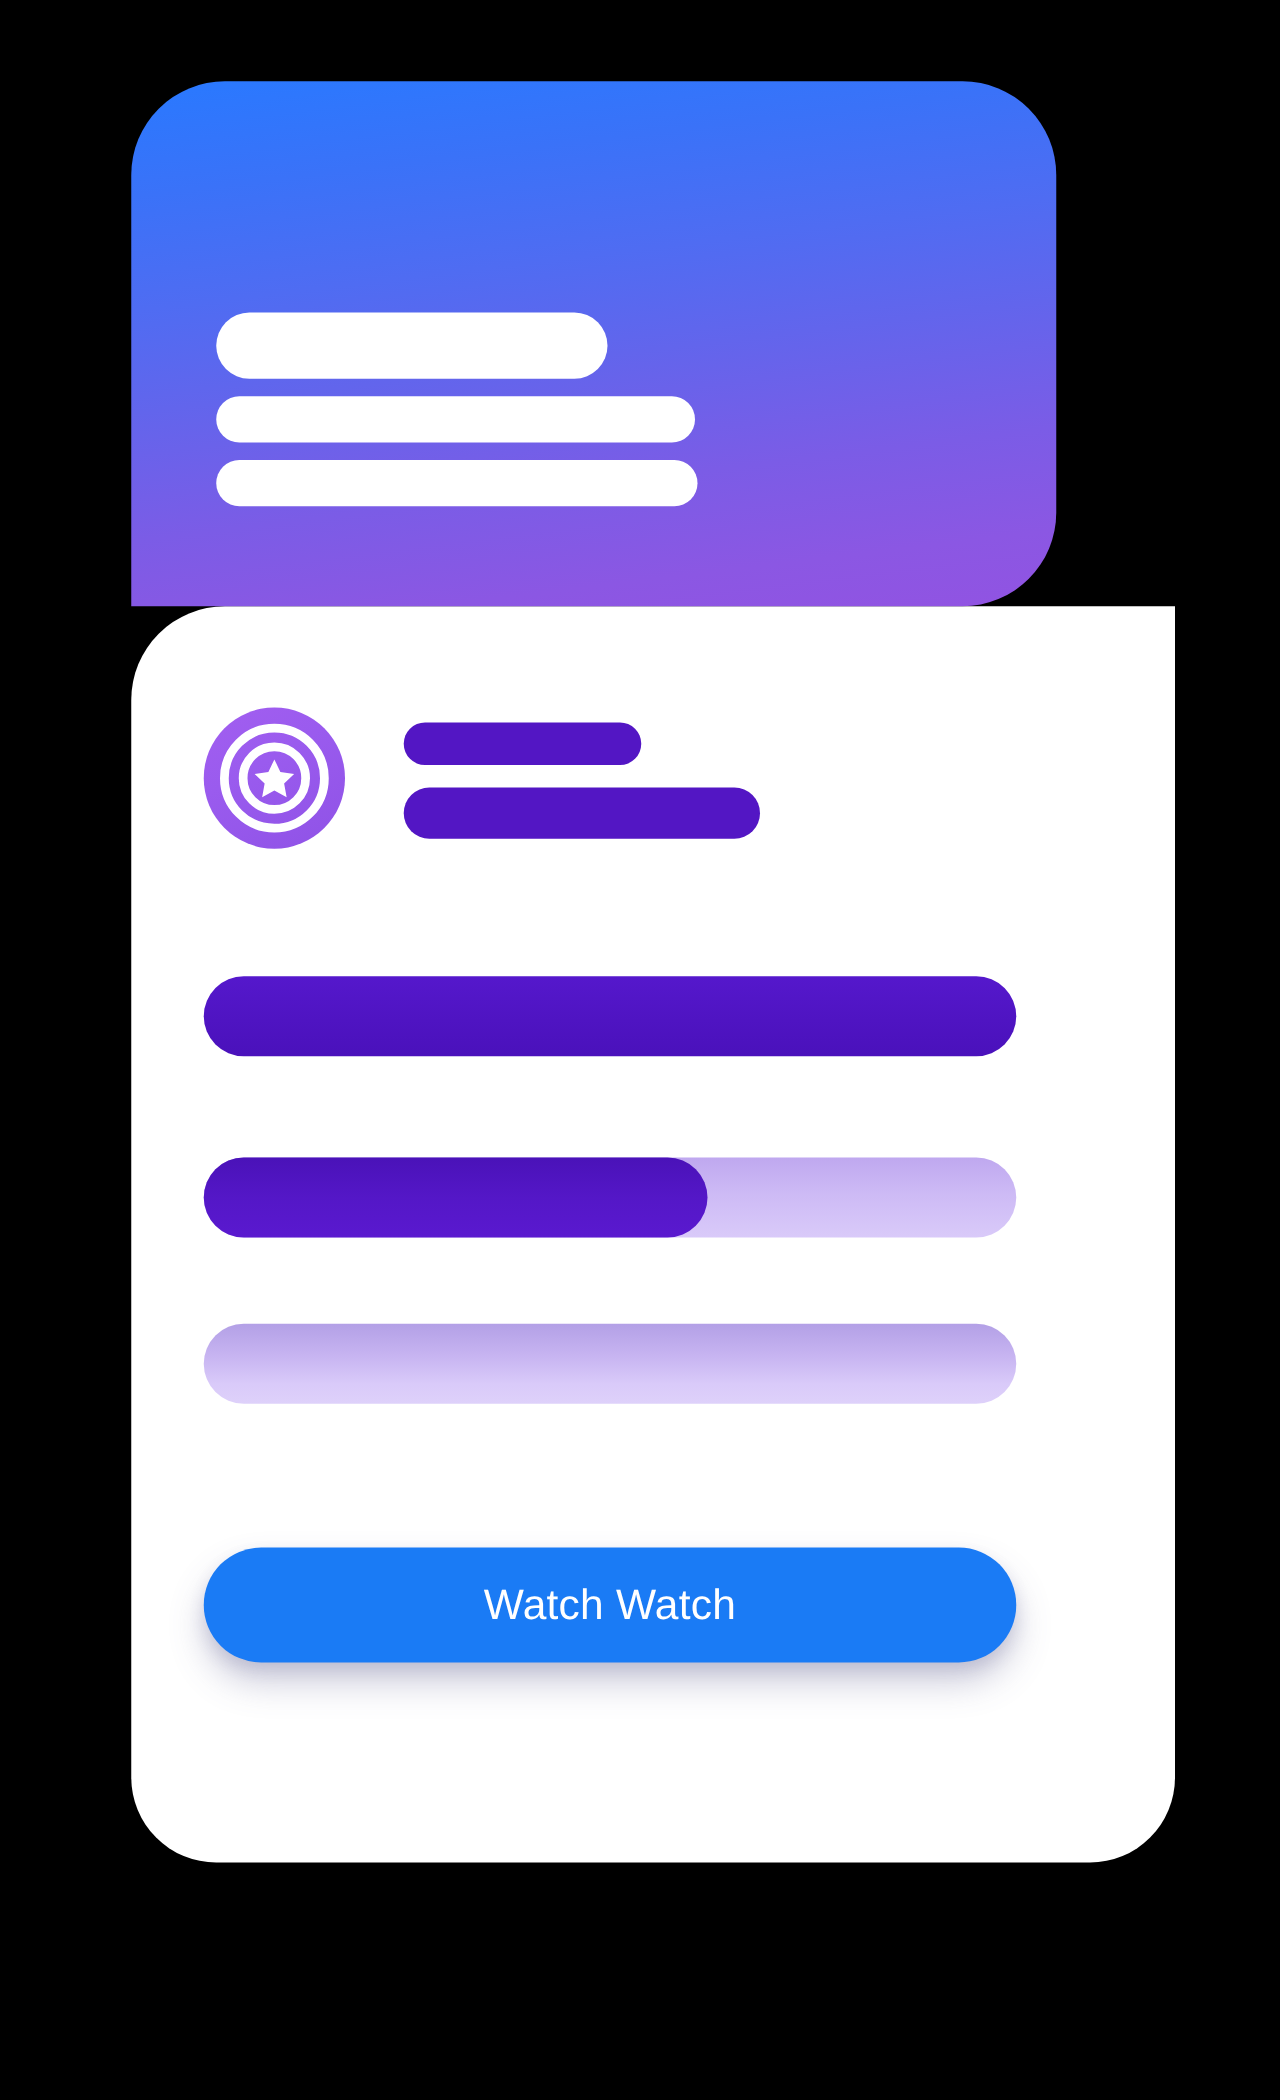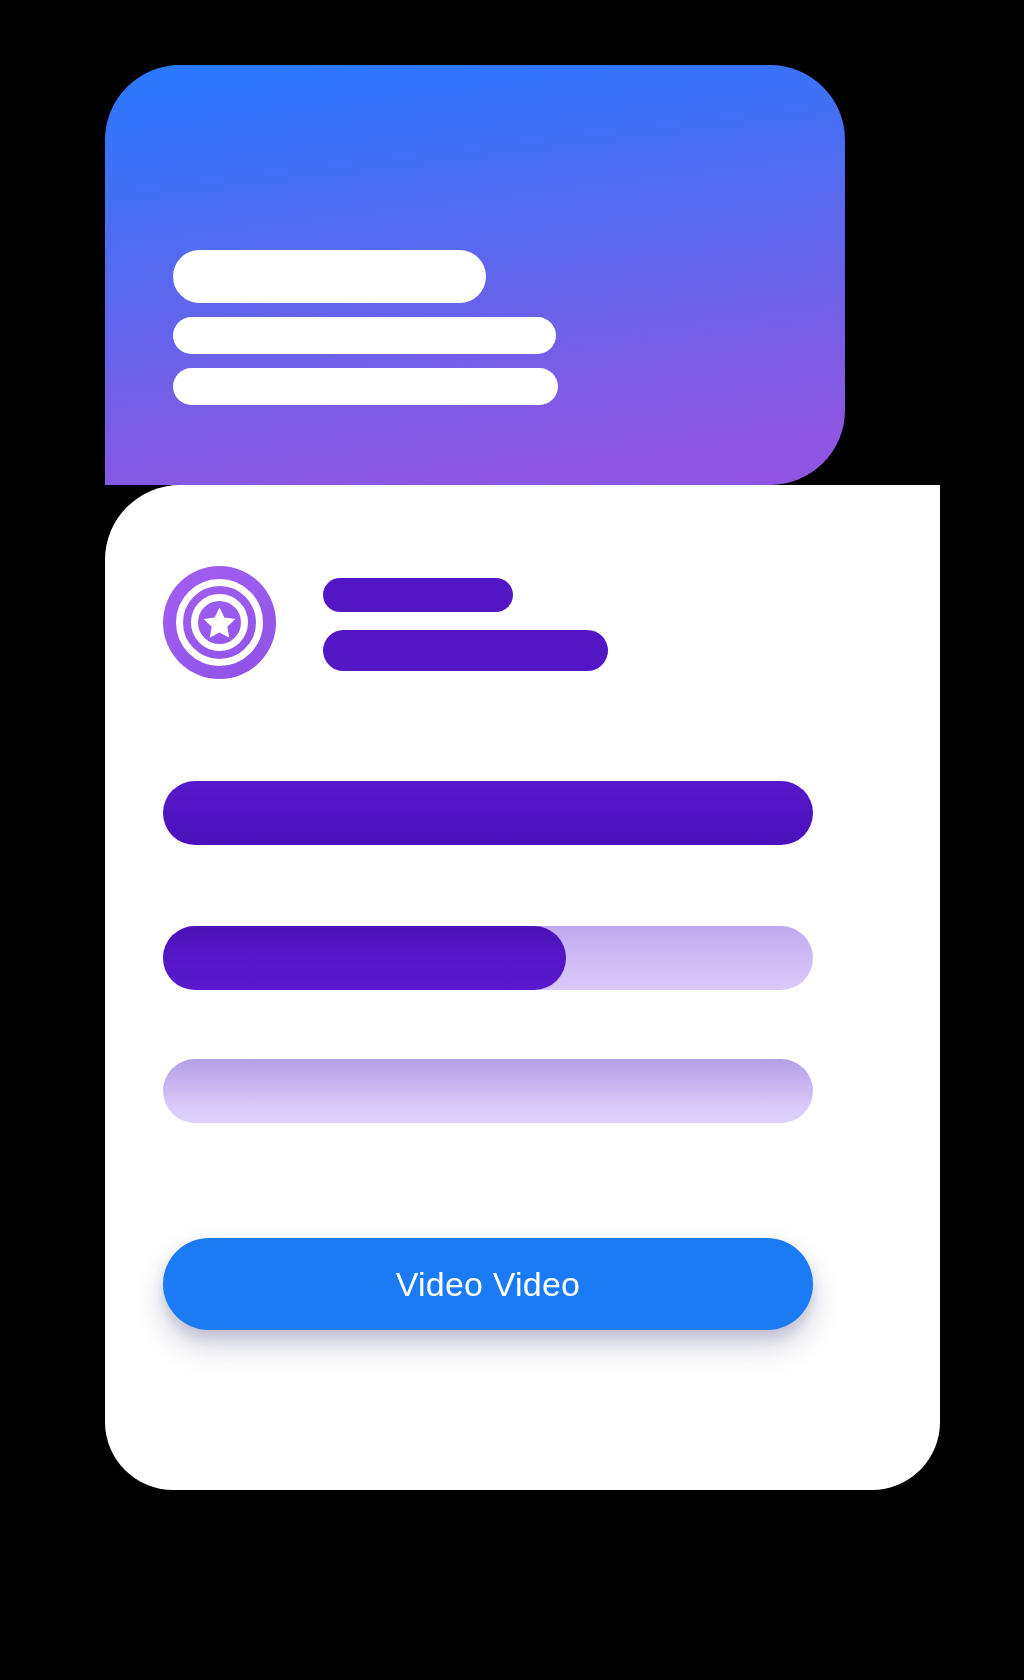--- a/index.html
+++ b/index.html
@@ -203,17 +203,17 @@
 
     <div class="solid-bar"></div>
 
     <div class="progress-wrap">
       <div class="progress-fill" style="width: 62%;"></div>
     </div>
 
     <div class="light-bar"></div>
 
     <button class="cta">
-      <span class="cta-label">Video Video</span>
+      <span class="cta-label">Watch Watch</span>
     </button>
 
   </div>
 </div>
 
 </body></html>

